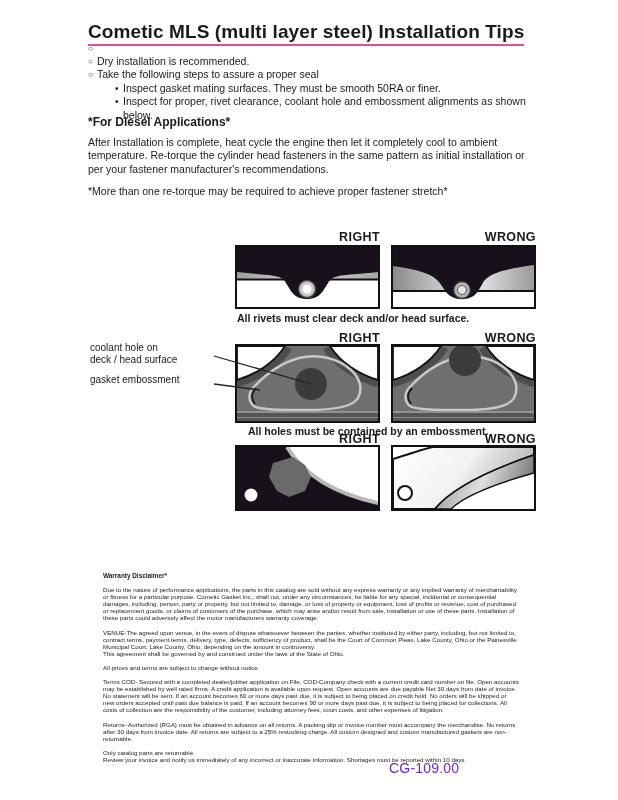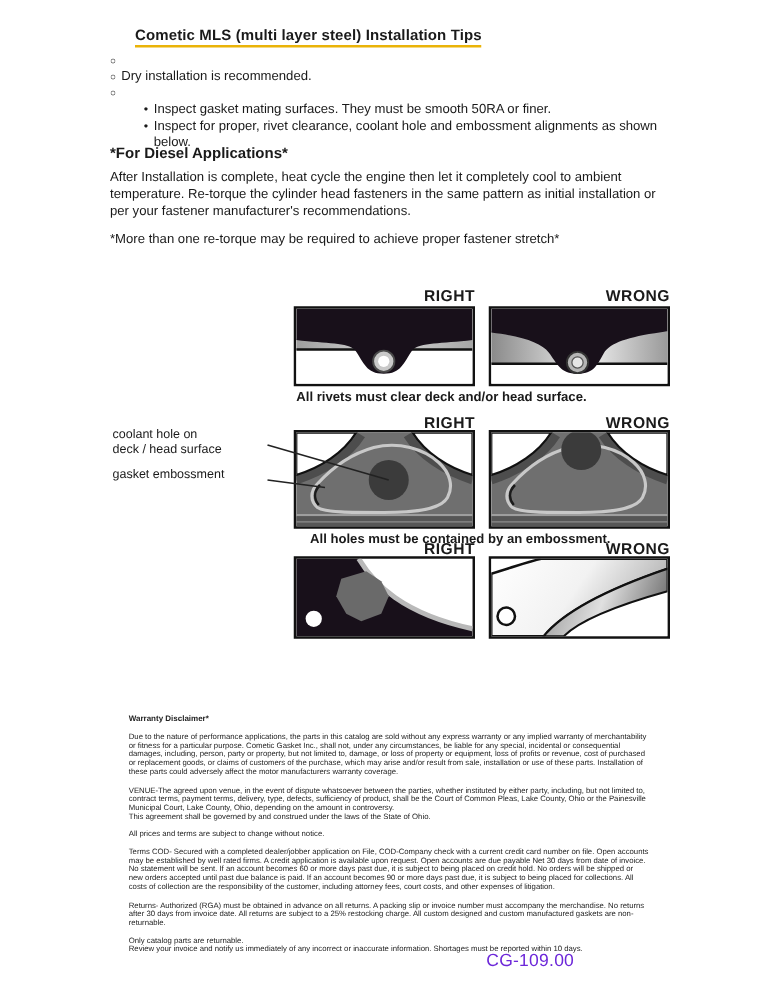--- a/index.html
+++ b/index.html
@@ -1,20 +1,20 @@
 <!DOCTYPE html>
 <html><head>
 <meta charset="utf-8">
 <style>
   html,body{margin:0;padding:0;background:#e8e8e8;}
   .page{position:relative;width:618px;height:800px;background:#ffffff;overflow:hidden;
         font-family:"Liberation Sans","DejaVu Sans",sans-serif;color:#1a1a1a;}
   .abs{position:absolute;}
-  .page-title{left:88px;top:21px;font-size:12px;font-weight:bold;
-              border-bottom:2px solid #eab308;padding-bottom:1px;letter-spacing:.1px;margin-left:20px;}
+  .page-title{left:88px;top:21px;font-size:19px;font-weight:bold;
+              border-bottom:2px solid #ec4899;padding-bottom:1px;letter-spacing:.1px;}
   .bullets{left:88px;top:42px;width:452px;font-size:10.5px;line-height:13.4px;}
   .b-row{display:flex;}
   .b-marker{width:9px;flex:0 0 9px;font-size:8px;line-height:13px;}
   .sb-row{display:flex;margin-left:27px;}
   .sb-marker{width:8px;flex:0 0 8px;font-size:10px;line-height:13px;}
   .diesel{left:88px;top:116px;width:452px;font-size:10.5px;line-height:13.2px;}
   .diesel h3{margin:0 0 7px 0;font-size:12px;font-weight:bold;}
   .diesel p{margin:0 0 9px 0;}
   .figrow{left:235px;width:301px;}
   .lblrow{display:flex;justify-content:space-between;width:301px;}
@@ -38,20 +38,21 @@
   <div class="abs bullets">
     <div class="b-row">
       <span class="b-marker">○</span>
     </div>
     <div class="b-row">
       <span class="b-marker">○</span>
       <span>Dry installation is recommended.</span>
     </div>
     <div class="b-row">
       <span class="b-marker">○</span>
+      <span>Take the following steps to assure a proper seal</span>
     </div>
     <div class="sb-row">
       <span class="sb-marker">•</span>
       <span>Inspect gasket mating surfaces.  They must be smooth 50RA or finer.</span>
     </div>
     <div class="sb-row">
       <span class="sb-marker">•</span>
       <span>Inspect for proper, rivet clearance, coolant hole and embossment alignments as shown below.</span>
     </div>
   </div>

